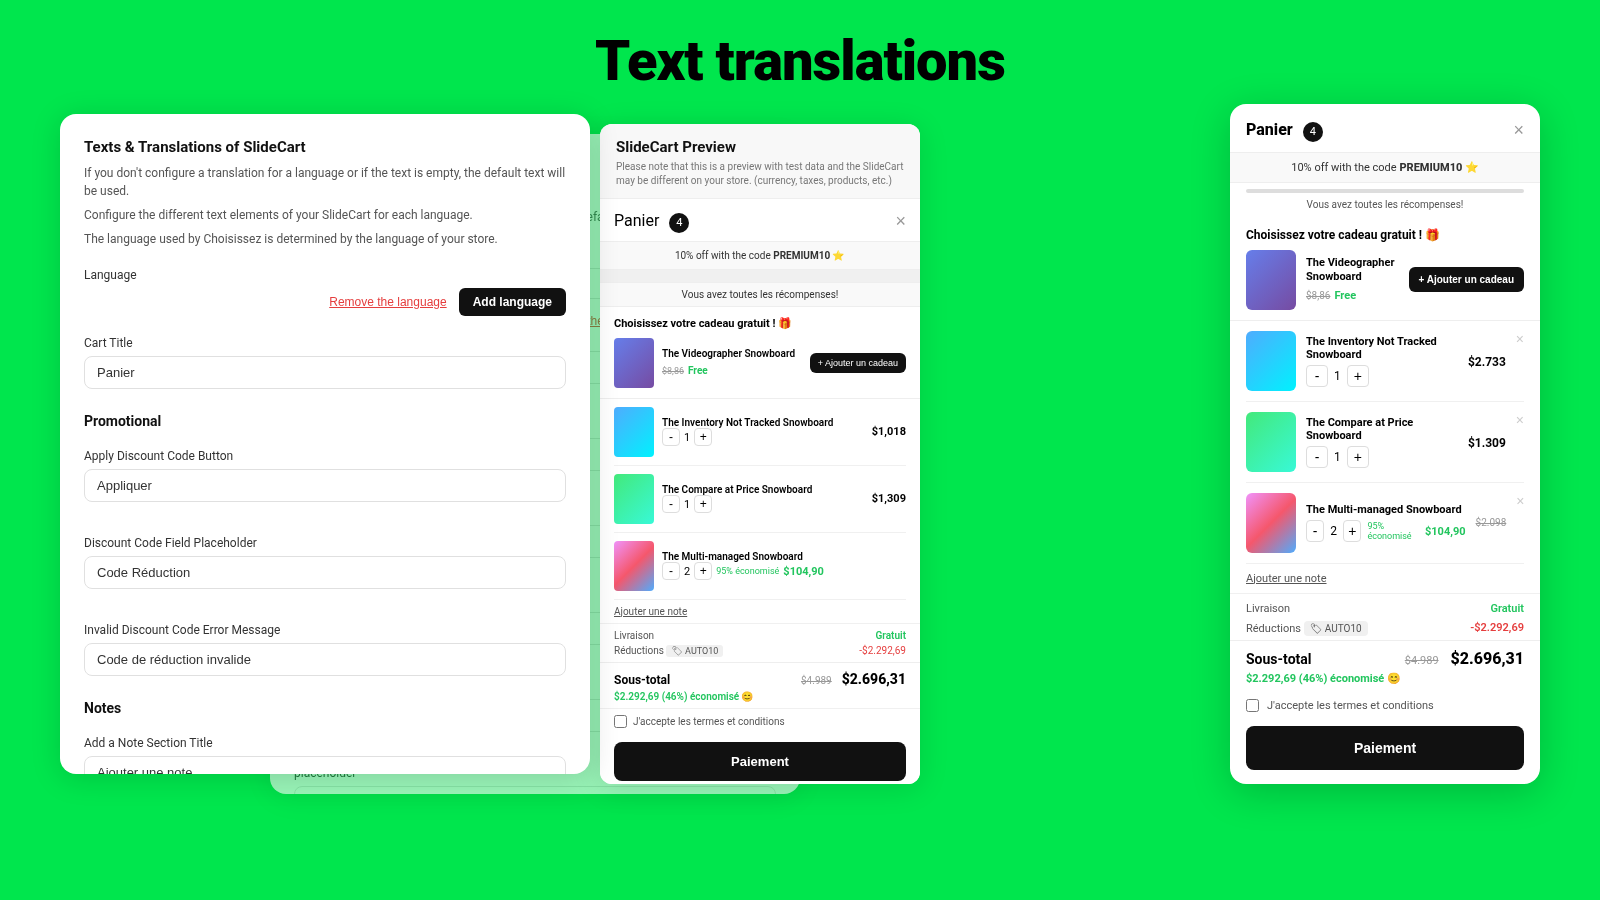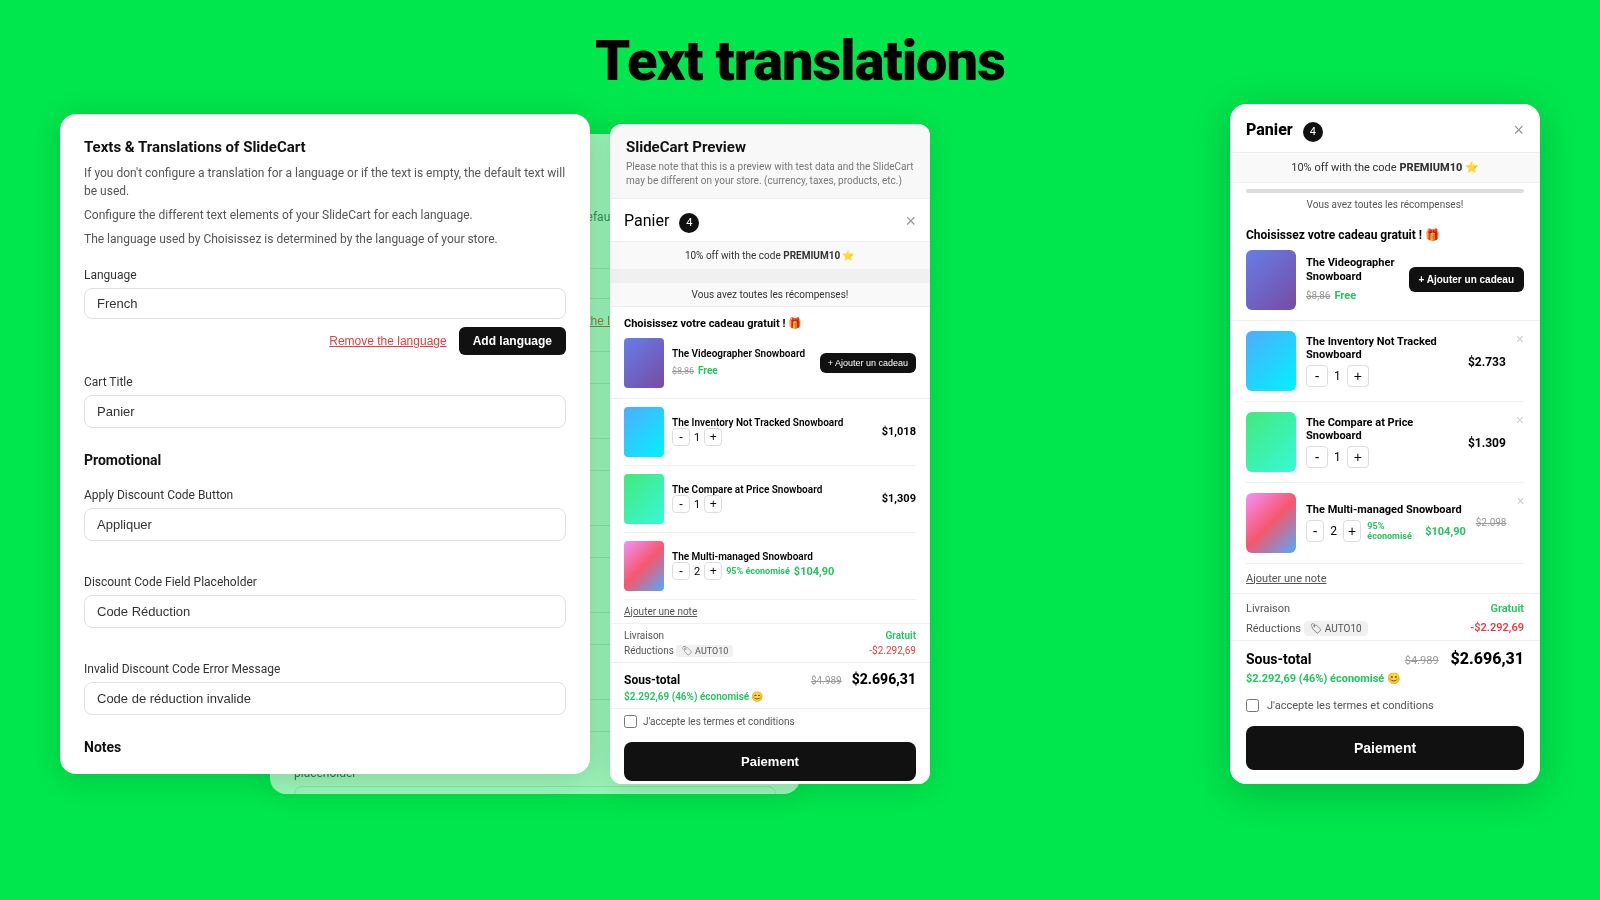--- a/index.html
+++ b/index.html
@@ -150,21 +150,20 @@
       background: #fff;
       border-radius: 12px;
       box-shadow: 0 4px 30px rgba(0,0,0,0.12);
       padding: 0;
       position: absolute;
       left: 560px;
       top: 0;
       z-index: 7;
       max-height: 660px;
       overflow: hidden;
-      margin-left: 10px;
     }
     .preview-header {
       background: #f8f8f8;
       padding: 14px 16px 10px;
       border-bottom: 1px solid #eee;
     }
     .preview-header-title {
       font-size: 15px;
       font-weight: 700;
       color: #111;
@@ -489,21 +488,21 @@
     }
     .rp-product-price-old {
       font-size: 10px;
       color: #999;
       text-decoration: line-through;
       display: block;
     }
     .rp-savings-badge {
       font-size: 9px;
       color: #22c55e;
-      font-weight: 700;
+      font-weight: 400;
     }
     .rp-remove-btn {
       background: none;
       border: none;
       font-size: 14px;
       color: #ccc;
       cursor: pointer;
       align-self: flex-start;
     }
 
@@ -602,25 +601,20 @@
 
 <div class="panels-container" style="position: relative; height: 750px;">
 
   <div class="left-panel" style="position: absolute; left: 60px; top: 0; z-index: 10;">
     <div class="panel-title">Texts &amp; Translations of SlideCart</div>
     <div class="panel-desc">If you don't configure a translation for a language or if the text is empty, the default text will be used.</div>
     <div class="panel-desc">Configure the different text elements of your SlideCart for each language.</div>
     <div class="panel-desc2">The language used by Choisissez is determined by the language of your store.</div>
 
     <label class="form-label">Language</label>
-    <select class="lang-select">
-      <option>French</option>
-      <option>English</option>
-      <option>Spanish</option>
-    </select>
 
     <div class="lang-actions">
       <button class="remove-lang-btn">Remove the language</button>
       <button class="add-lang-btn">Add language</button>
     </div>
 
     
     <label class="form-label">Cart Title</label>
     <input class="form-input" type="text" value="Panier" style="">
 

